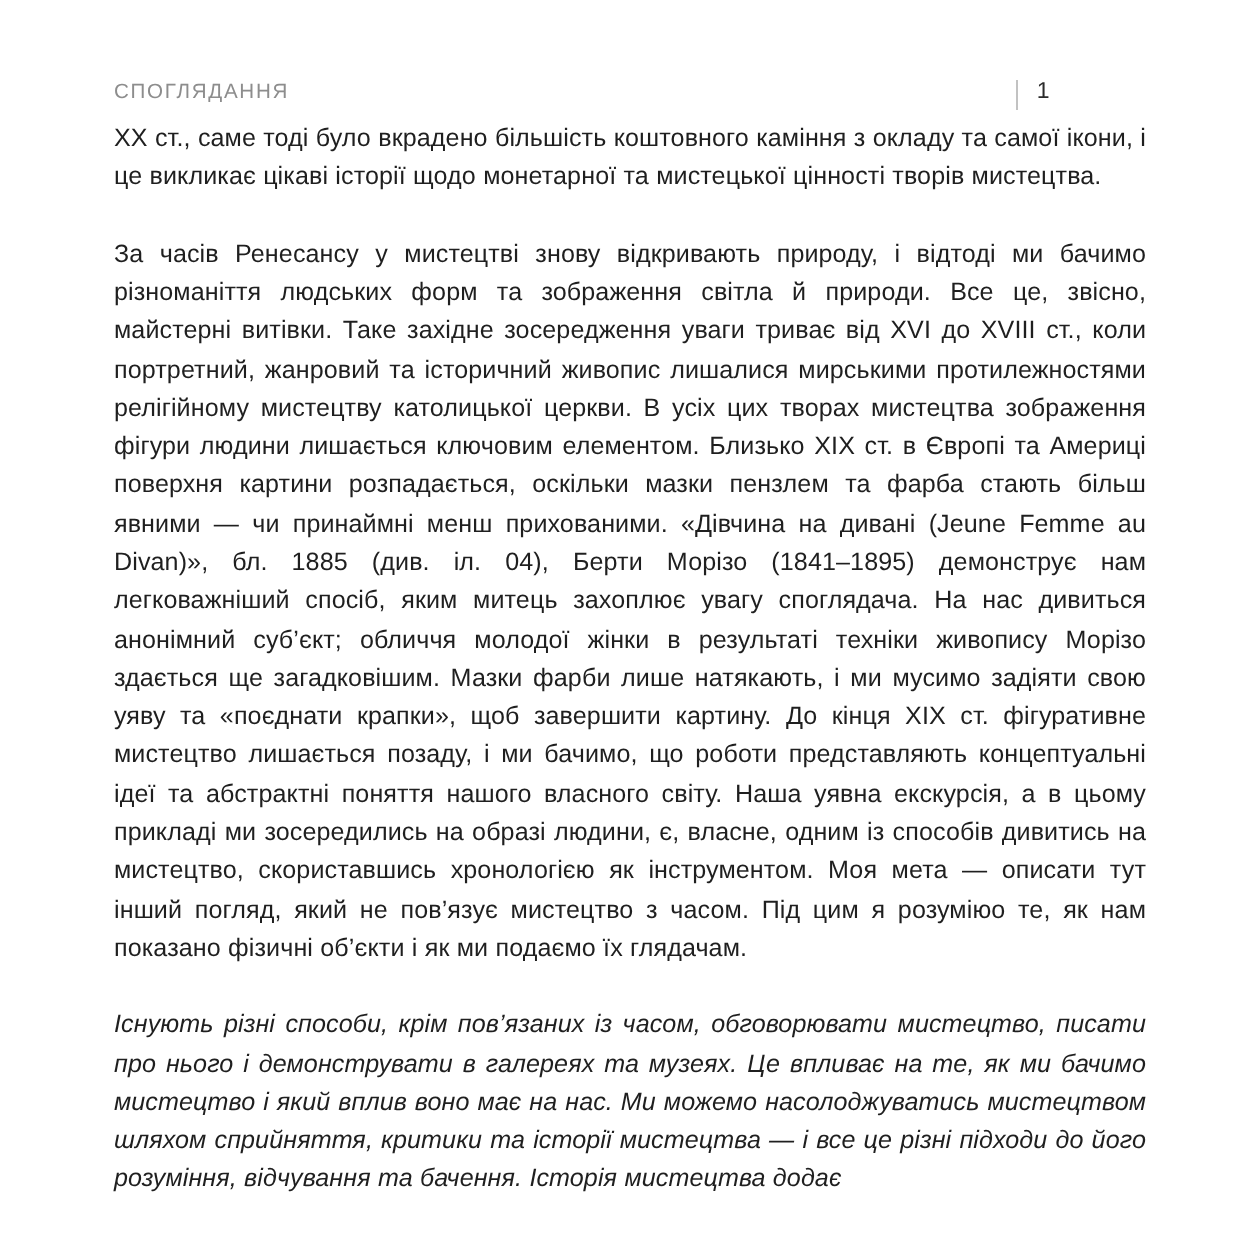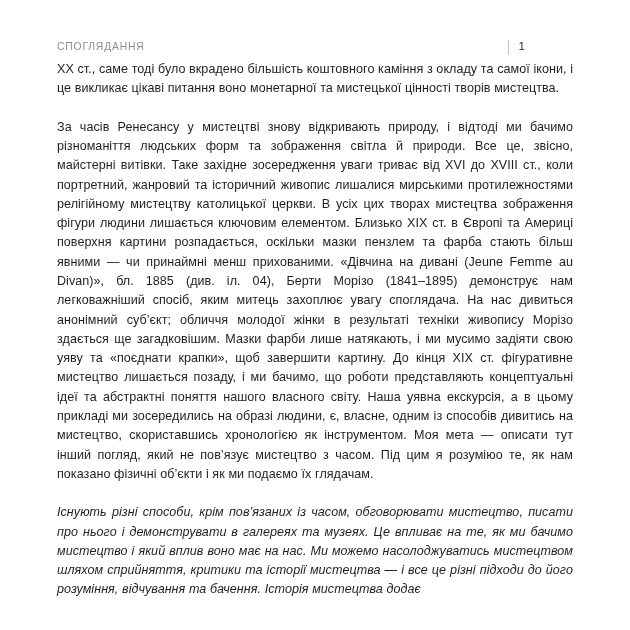--- a/index.html
+++ b/index.html
@@ -90,18 +90,18 @@
 
   <div class="running-head">
     <div class="head-title">СПОГЛЯДАННЯ</div>
     <div class="folio-wrap">
       <span class="folio-rule"></span>
       <span class="folio-number">1</span>
     </div>
   </div>
 
   <div class="textblock">
-    <p class="para">XX ст., саме тоді було вкрадено більшість коштовного каміння з окладу та самої ікони, і це викликає цікаві питання воно монетарної та мистецької цінності творів мистецтва.</p>
+    <p class="para">XX ст., саме тоді було вкрадено більшість коштовного каміння з окладу та самої ікони, і це викликає цікаві історії щодо монетарної та мистецької цінності творів мистецтва.</p>
     <p class="para">За часів Ренесансу у мистецтві знову відкривають природу, і відтоді ми бачимо різноманіття людських форм та зображення світла й природи. Все це, звісно, майстерні витівки. Таке західне зосередження уваги триває від XVI до XVIII ст., коли портретний, жанровий та історичний живопис лишалися мирськими протилежностями релігійному мистецтву католицької церкви. В усіх цих творах мистецтва зображення фігури людини лишається ключовим елементом. Близько XIX ст. в Європі та Америці поверхня картини розпадається, оскільки мазки пензлем та фарба стають більш явними — чи принаймні менш прихованими. «Дівчина на дивані (Jeune Femme au Divan)», бл. 1885 (див. іл. 04), Берти Морізо (1841–1895) демонструє нам легковажніший спосіб, яким митець захоплює увагу споглядача. На нас дивиться анонімний суб’єкт; обличчя молодої жінки в результаті техніки живопису Морізо здається ще загадковішим. Мазки фарби лише натякають, і ми мусимо задіяти свою уяву та «поєднати крапки», щоб завершити картину. До кінця XIX ст. фігуративне мистецтво лишається позаду, і ми бачимо, що роботи представляють концептуальні ідеї та абстрактні поняття нашого власного світу. Наша уявна екскурсія, а в цьому прикладі ми зосередились на образі людини, є, власне, одним із способів дивитись на мистецтво, скориставшись хронологією як інструментом. Моя мета — описати тут інший погляд, який не пов’язує мистецтво з часом. Під цим я розуміюо те, як нам показано фізичні об’єкти і як ми подаємо їх глядачам.</p>
     <p class="para">Існують різні способи, крім пов’язаних із часом, обговорювати мистецтво, писати про нього і демонструвати в галереях та музеях. Це впливає на те, як ми бачимо мистецтво і який вплив воно має на нас. Ми можемо насолоджуватись мистецтвом шляхом сприйняття, критики та історії мистецтва — і все це різні підходи до його розуміння, відчування та бачення. Історія мистецтва додає</p>
   </div>
 
 </div>
 
 </body></html>

